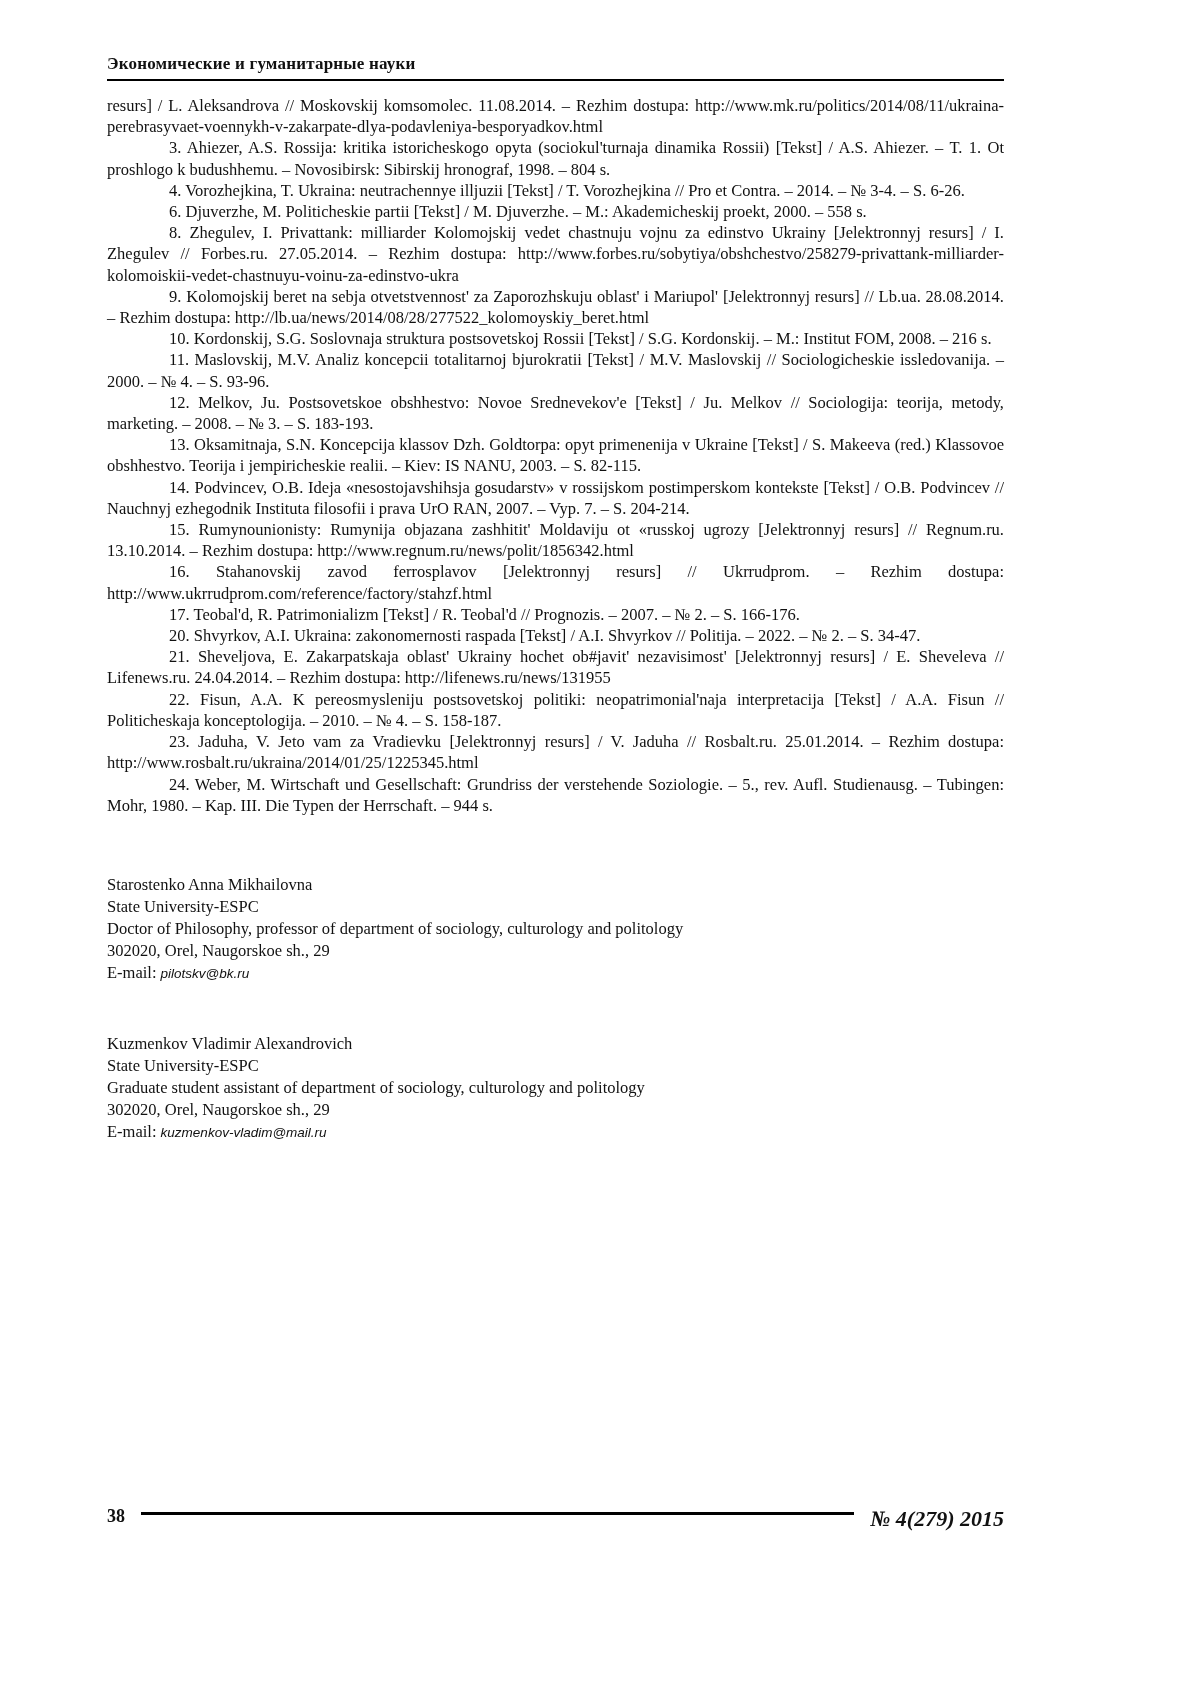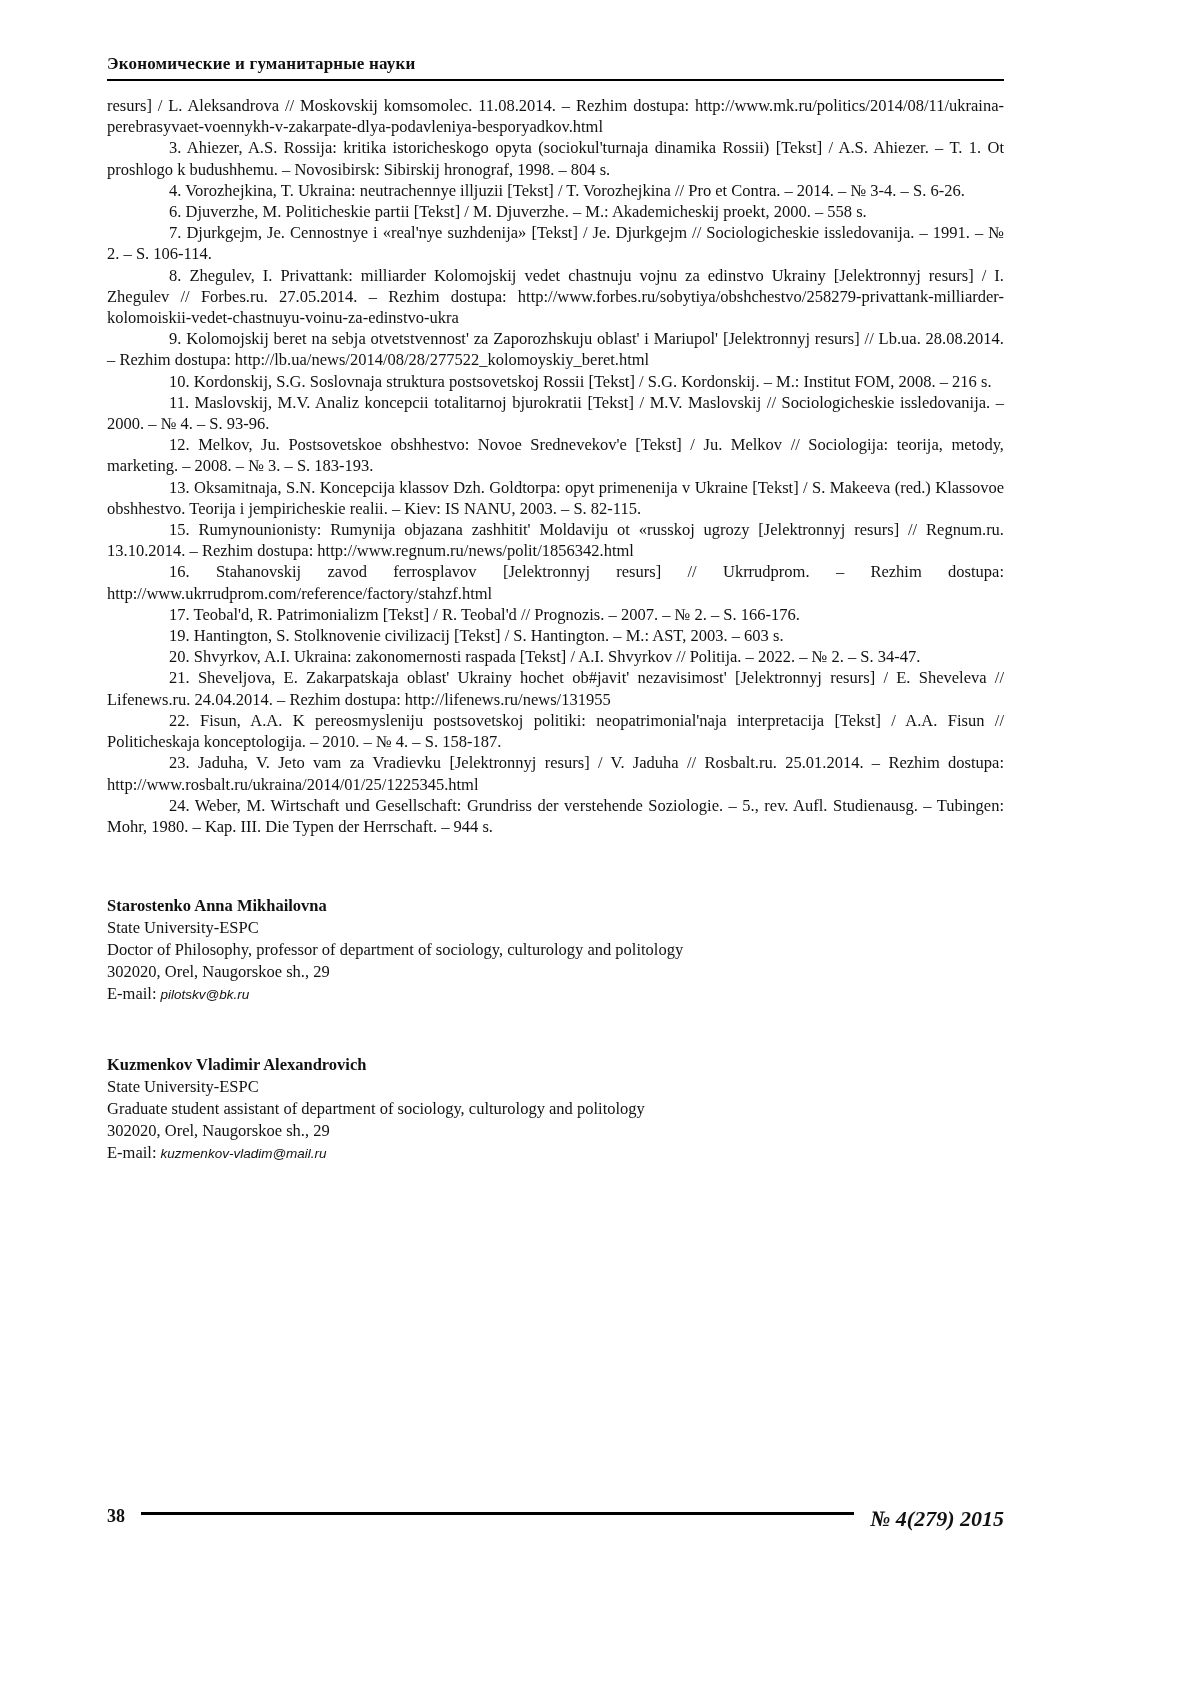--- a/index.html
+++ b/index.html
@@ -37,21 +37,21 @@
     text-indent: 62px;
     overflow-wrap: break-word;
   }
   .ref.cont { text-indent: 0; }
   .authors { margin-top: 58px; }
   .author-block { margin-bottom: 48px; }
   .author-block div {
     font-size: 16.5px;
     line-height: 22px;
   }
-  .author-name { font-weight: bold; }
+  .author-name { font-weight: normal; }
   .email-line { font-size: 16.5px; line-height: 22px; }
   .email-value {
     font-family: "Liberation Sans", sans-serif;
     font-size: 13.5px;
     font-style: italic;
   }
   .footer {
     position: absolute;
     top: 1506px;
     left: 107px;
@@ -87,31 +87,30 @@
     <span class="header-title">Экономические и гуманитарные науки</span>
   </div>
 
   <div class="content">
 
     <div class="references">
       <p class="ref cont">resurs] / L. Aleksandrova // Moskovskij komsomolec. 11.08.2014. – Rezhim dostupa: http://www.mk.ru/politics/2014/08/11/ukraina-perebrasyvaet-voennykh-v-zakarpate-dlya-podavleniya-besporyadkov.html</p>
       <p class="ref">3. Ahiezer, A.S. Rossija: kritika istoricheskogo opyta (sociokul'turnaja dinamika Rossii) [Tekst] / A.S. Ahiezer. – T. 1. Ot proshlogo k budushhemu. – Novosibirsk: Sibirskij hronograf, 1998. – 804 s.</p>
       <p class="ref">4. Vorozhejkina, T. Ukraina: neutrachennye illjuzii [Tekst] / T. Vorozhejkina // Pro et Contra. – 2014. – № 3-4. – S. 6-26.</p>
       <p class="ref">6. Djuverzhe, M. Politicheskie partii [Tekst] / M. Djuverzhe. – M.: Akademicheskij proekt, 2000. – 558 s.</p>
-      <p class="ref">7. Djurkgejm, Je. Cennostnye i «real'nye suzhdenija» [Tekst] / Je. Djurkgejm // Sociologicheskie issledovanija. – 1991. – № 2. – S. 106-114.</p>
       <p class="ref">8. Zhegulev, I. Privattank: milliarder Kolomojskij vedet chastnuju vojnu za edinstvo Ukrainy [Jelektronnyj resurs] / I. Zhegulev // Forbes.ru. 27.05.2014. – Rezhim dostupa: http://www.forbes.ru/sobytiya/obshchestvo/258279-privattank-milliarder-kolomoiskii-vedet-chastnuyu-voinu-za-edinstvo-ukra</p>
       <p class="ref">9. Kolomojskij beret na sebja otvetstvennost' za Zaporozhskuju oblast' i Mariupol' [Jelektronnyj resurs] // Lb.ua. 28.08.2014. – Rezhim dostupa: http://lb.ua/news/2014/08/28/277522_kolomoyskiy_beret.html</p>
       <p class="ref">10. Kordonskij, S.G. Soslovnaja struktura postsovetskoj Rossii [Tekst] / S.G. Kordonskij. – M.: Institut FOM, 2008. – 216 s.</p>
       <p class="ref">11. Maslovskij, M.V. Analiz koncepcii totalitarnoj bjurokratii [Tekst] / M.V. Maslovskij // Sociologicheskie issledovanija. – 2000. – № 4. – S. 93-96.</p>
       <p class="ref">12. Melkov, Ju. Postsovetskoe obshhestvo: Novoe Srednevekov'e [Tekst] / Ju. Melkov // Sociologija: teorija, metody, marketing. – 2008. – № 3. – S. 183-193.</p>
       <p class="ref">13. Oksamitnaja, S.N. Koncepcija klassov Dzh. Goldtorpa: opyt primenenija v Ukraine [Tekst] / S. Makeeva (red.) Klassovoe obshhestvo. Teorija i jempiricheskie realii. – Kiev: IS NANU, 2003. – S. 82-115.</p>
+      <p class="ref">14. Podvincev, O.B. Ideja «nesostojavshihsja gosudarstv» v rossijskom postimperskom kontekste [Tekst] / O.B. Podvincev // Nauchnyj ezhegodnik Instituta filosofii i prava UrO RAN, 2007. – Vyp. 7. – S. 204-214.</p>
       <p class="ref">15. Rumynounionisty: Rumynija objazana zashhitit' Moldaviju ot «russkoj ugrozy [Jelektronnyj resurs] // Regnum.ru. 13.10.2014. – Rezhim dostupa: http://www.regnum.ru/news/polit/1856342.html</p>
       <p class="ref">16. Stahanovskij zavod ferrosplavov [Jelektronnyj resurs] // Ukrrudprom. – Rezhim dostupa: http://www.ukrrudprom.com/reference/factory/stahzf.html</p>
       <p class="ref">17. Teobal'd, R. Patrimonializm [Tekst] / R. Teobal'd // Prognozis. – 2007. – № 2. – S. 166-176.</p>
-      <p class="ref">19. Hantington, S. Stolknovenie civilizacij [Tekst] / S. Hantington. – M.: AST, 2003. – 603 s.</p>
       <p class="ref">20. Shvyrkov, A.I. Ukraina: zakonomernosti raspada [Tekst] / A.I. Shvyrkov // Politija. – 2022. – № 2. – S. 34-47.</p>
       <p class="ref">21. Sheveljova, E. Zakarpatskaja oblast' Ukrainy hochet ob#javit' nezavisimost' [Jelektronnyj resurs] / E. Sheveleva // Lifenews.ru. 24.04.2014. – Rezhim dostupa: http://lifenews.ru/news/131955</p>
       <p class="ref">22. Fisun, A.A. K pereosmysleniju postsovetskoj politiki: neopatrimonial'naja interpretacija [Tekst] / A.A. Fisun // Politicheskaja konceptologija. – 2010. – № 4. – S. 158-187.</p>
       <p class="ref">23. Jaduha, V. Jeto vam za Vradievku [Jelektronnyj resurs] / V. Jaduha // Rosbalt.ru. 25.01.2014. – Rezhim dostupa: http://www.rosbalt.ru/ukraina/2014/01/25/1225345.html</p>
       <p class="ref">24. Weber, M. Wirtschaft und Gesellschaft: Grundriss der verstehende Soziologie. – 5., rev. Aufl. Studienausg. – Tubingen: Mohr, 1980. – Kap. III. Die Typen der Herrschaft. – 944 s.</p>
     </div>
 
     <div class="authors">
 
       <div class="author-block">

